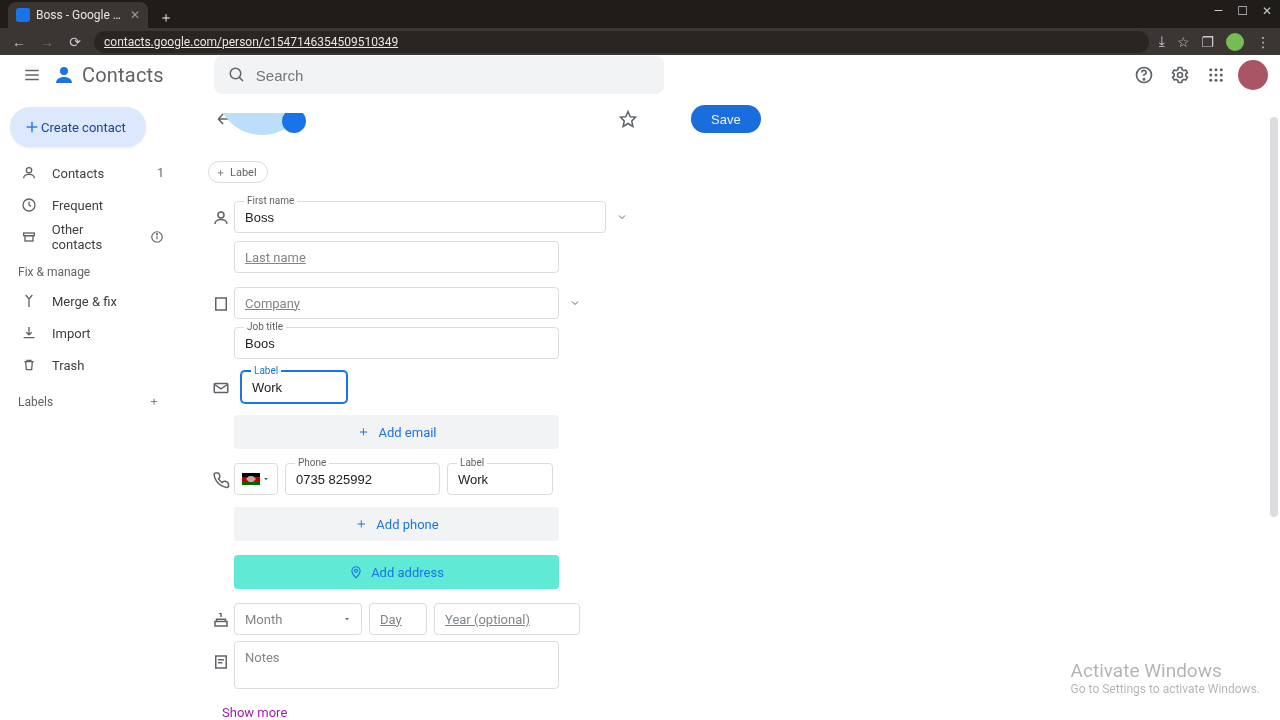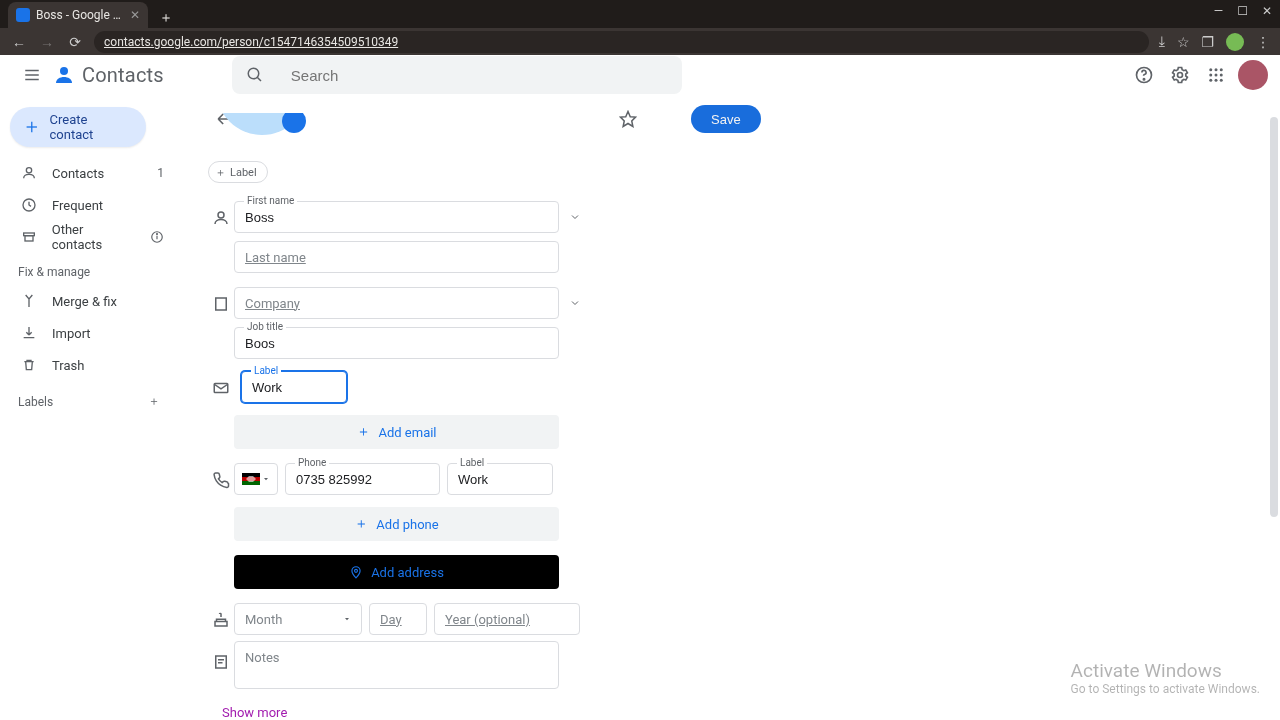--- a/index.html
+++ b/index.html
@@ -19,30 +19,30 @@
 .url-box { flex: 1; height: 22px; background: #2a2523; border-radius: 12px; display: flex; align-items: center; padding: 0 10px; font-size: 12px; color: #e8e6e3; text-decoration: underline; }
 .chrome-right { display: flex; gap: 12px; align-items: center; color: #ccc; }
 .chrome-profile { width: 18px; height: 18px; border-radius: 50%; background: #7b5; }
 
 
 .app { width: 100%; height: calc(720px - 55px); display: flex; flex-direction: column; }
 .app-header { height: 40px; min-height:40px; display: flex; align-items: center; padding: 0 12px; border-bottom: 0; }
 .hamburger { width: 40px; height: 40px; display: flex; align-items: center; justify-content: center; cursor: pointer; color: #5f6368; }
 .logo { width: 24px; height: 24px; margin-right: 6px; }
 .app-title { font-size: 20px; color: #5f6368; letter-spacing: 0.2px; }
-.search-wrap { margin-left: 68px; width: 450px; height: 38px; background: #f1f3f4; border-radius: 8px; display: flex; align-items: center; padding: 0 14px; gap: 27px; color: #5f6368; }
+.search-wrap { margin-left: 50px; width: 450px; height: 38px; background: #f1f3f4; border-radius: 8px; display: flex; align-items: center; padding: 0 14px; gap: 10px; color: #5f6368; }
 .search-wrap input { flex: 1; border: none; background: transparent; outline: none; font-size: 15px; color: #202124; }
 .hdr-spacer { flex: 1; }
 .hdr-icon { width: 36px; height: 36px; display: flex; align-items: center; justify-content: center; color: #5f6368; cursor: pointer; border-radius: 50%; }
 .hdr-avatar { width: 30px; height: 30px; border-radius: 50%; background: #a56; margin-left: 4px; }
 
 
 .body { flex: 1; display: flex; overflow: hidden; }
 .sidebar { width: 178px; padding: 6px 0 0 0; }
-.create-btn { margin: 6px 0 10px 10px; height: 40px; width: 136px; border-radius: 20px; background: #dbe8fe; color: #1f4390; display: flex; align-items: center; padding: 0 14px; gap: 10px; font-size: 13px; cursor: pointer; box-shadow: 0 1px 2px rgba(0,0,0,.08); }
+.create-btn { margin: 6px 0 10px 10px; height: 40px; width: 136px; border-radius: 20px; background: #dbe8fe; color: #1f4390; display: flex; align-items: center; padding: 0 14px; gap: 1px; font-size: 13px; cursor: pointer; box-shadow: 0 1px 2px rgba(0,0,0,.08); }
 .nav-item { height: 32px; display: flex; align-items: center; padding: 0 14px 0 20px; gap: 14px; font-size: 13px; color: #3c4043; cursor: pointer; border-radius: 0 16px 16px 0; }
 .nav-item .count { margin-left: auto; font-size: 12px; color: #5f6368; }
 .nav-item .i { width: 18px; color: #5f6368; display:flex; justify-content:center; }
 .section-hdr { padding: 12px 18px 6px; font-size: 12px; color: #5f6368; display: flex; align-items: center; }
 .section-hdr .plus { margin-left: auto; cursor: pointer; }
 
 
 .main { flex: 1; position: relative; overflow: hidden; background: #fff; }
 .scroll-area { position: absolute; inset: 0; padding: 0 28px 0 30px; }
 .topbar { display: flex; align-items: center; height: 42px; padding-top: 6px; gap: 41px; }
@@ -64,21 +64,21 @@
 .field { position: relative; border: 1px solid #dadce0; border-radius: 4px; height: 32px; background: #fff; }
 .field.focused { border-color: #1a73e8; box-shadow: 0 0 0 1px #1a73e8; }
 .field input, .field .placeholder { position: absolute; inset: 0; border: none; background: transparent; outline: none; padding: 0 10px; font-size: 13px; color: #202124; }
 .field .placeholder { display:flex; align-items:center; color:#80868b; pointer-events:none;text-decoration:underline; }
 .field .float-label { position: absolute; top: -7px; left: 9px; background: #fff; padding: 0 3px; font-size: 10px; color: #5f6368; }
 .field.focused .float-label { color: #1a73e8; }
 
 .expand-caret { width: 20px; color: #5f6368; cursor: pointer; margin-left: 6px; display:flex; justify-content:center; }
 
 .add-row { height: 34px; width: 325px; margin-left: 26px; background: #f1f3f4; border-radius: 4px; display:flex; align-items:center; justify-content:center; gap:8px; color:#1a73e8; font-size:13px; cursor:pointer; margin-bottom: 6px; }
-.add-row.plain { background: #000000; }
+.add-row.plain { background: #5eead4; }
 .add-row .icn { font-size: 14px; }
 
 .flag-select { width: 44px; height: 32px; border:1px solid #dadce0; border-radius:4px; display:flex; align-items:center; justify-content:center; gap:2px; cursor:pointer; }
 .flag { width: 18px; height: 12px; background: linear-gradient(to bottom, #000 33%, #b00 33% 66%, #006400 66%); position:relative; }
 .flag::after { content:''; position:absolute; left:4px; top:3px; width:10px; height:6px; background:#fff; clip-path: polygon(0 50%, 30% 0, 70% 0, 100% 50%, 70% 100%, 30% 100%); opacity:.6; }
 
 .month-select { width: 128px; height: 32px; border:1px solid #dadce0; border-radius:4px; display:flex; align-items:center; padding:0 10px; justify-content:space-between; color:#80868b; cursor:pointer; font-size:13px; }
 
 .notes-box { width: 325px; height: 48px; border:1px solid #dadce0; border-radius:4px; margin-left:26px; padding:8px 10px; font-size:13px; color:#80868b; }
 
@@ -280,21 +280,21 @@
 
         <div class="form">
           
           <div class="row">
             <div class="row-icon">
                 <svg width="18" height="18" viewBox="0 0 24 24" fill="none" stroke="#5f6368" stroke-width="2">
                   <circle cx="12" cy="8" r="4"></circle>
                   <path d="M4 20c0-4 4-6 8-6s8 2 8 6"></path>
                 </svg>
               </div>
-            <div class="field" style="width:325px">
+            <div class="field" style="width:372px">
               <span class="float-label">First name</span>
               <input value="Boss" style="">
             </div>
             <div class="expand-caret">
                 <svg width="12" height="12" viewBox="0 0 24 24" fill="none" stroke="#5f6368" stroke-width="2">
                   <polyline points="6 9 12 15 18 9"></polyline>
                 </svg>
               </div>
           </div>
           <div class="row" style="margin-top:-4px">

